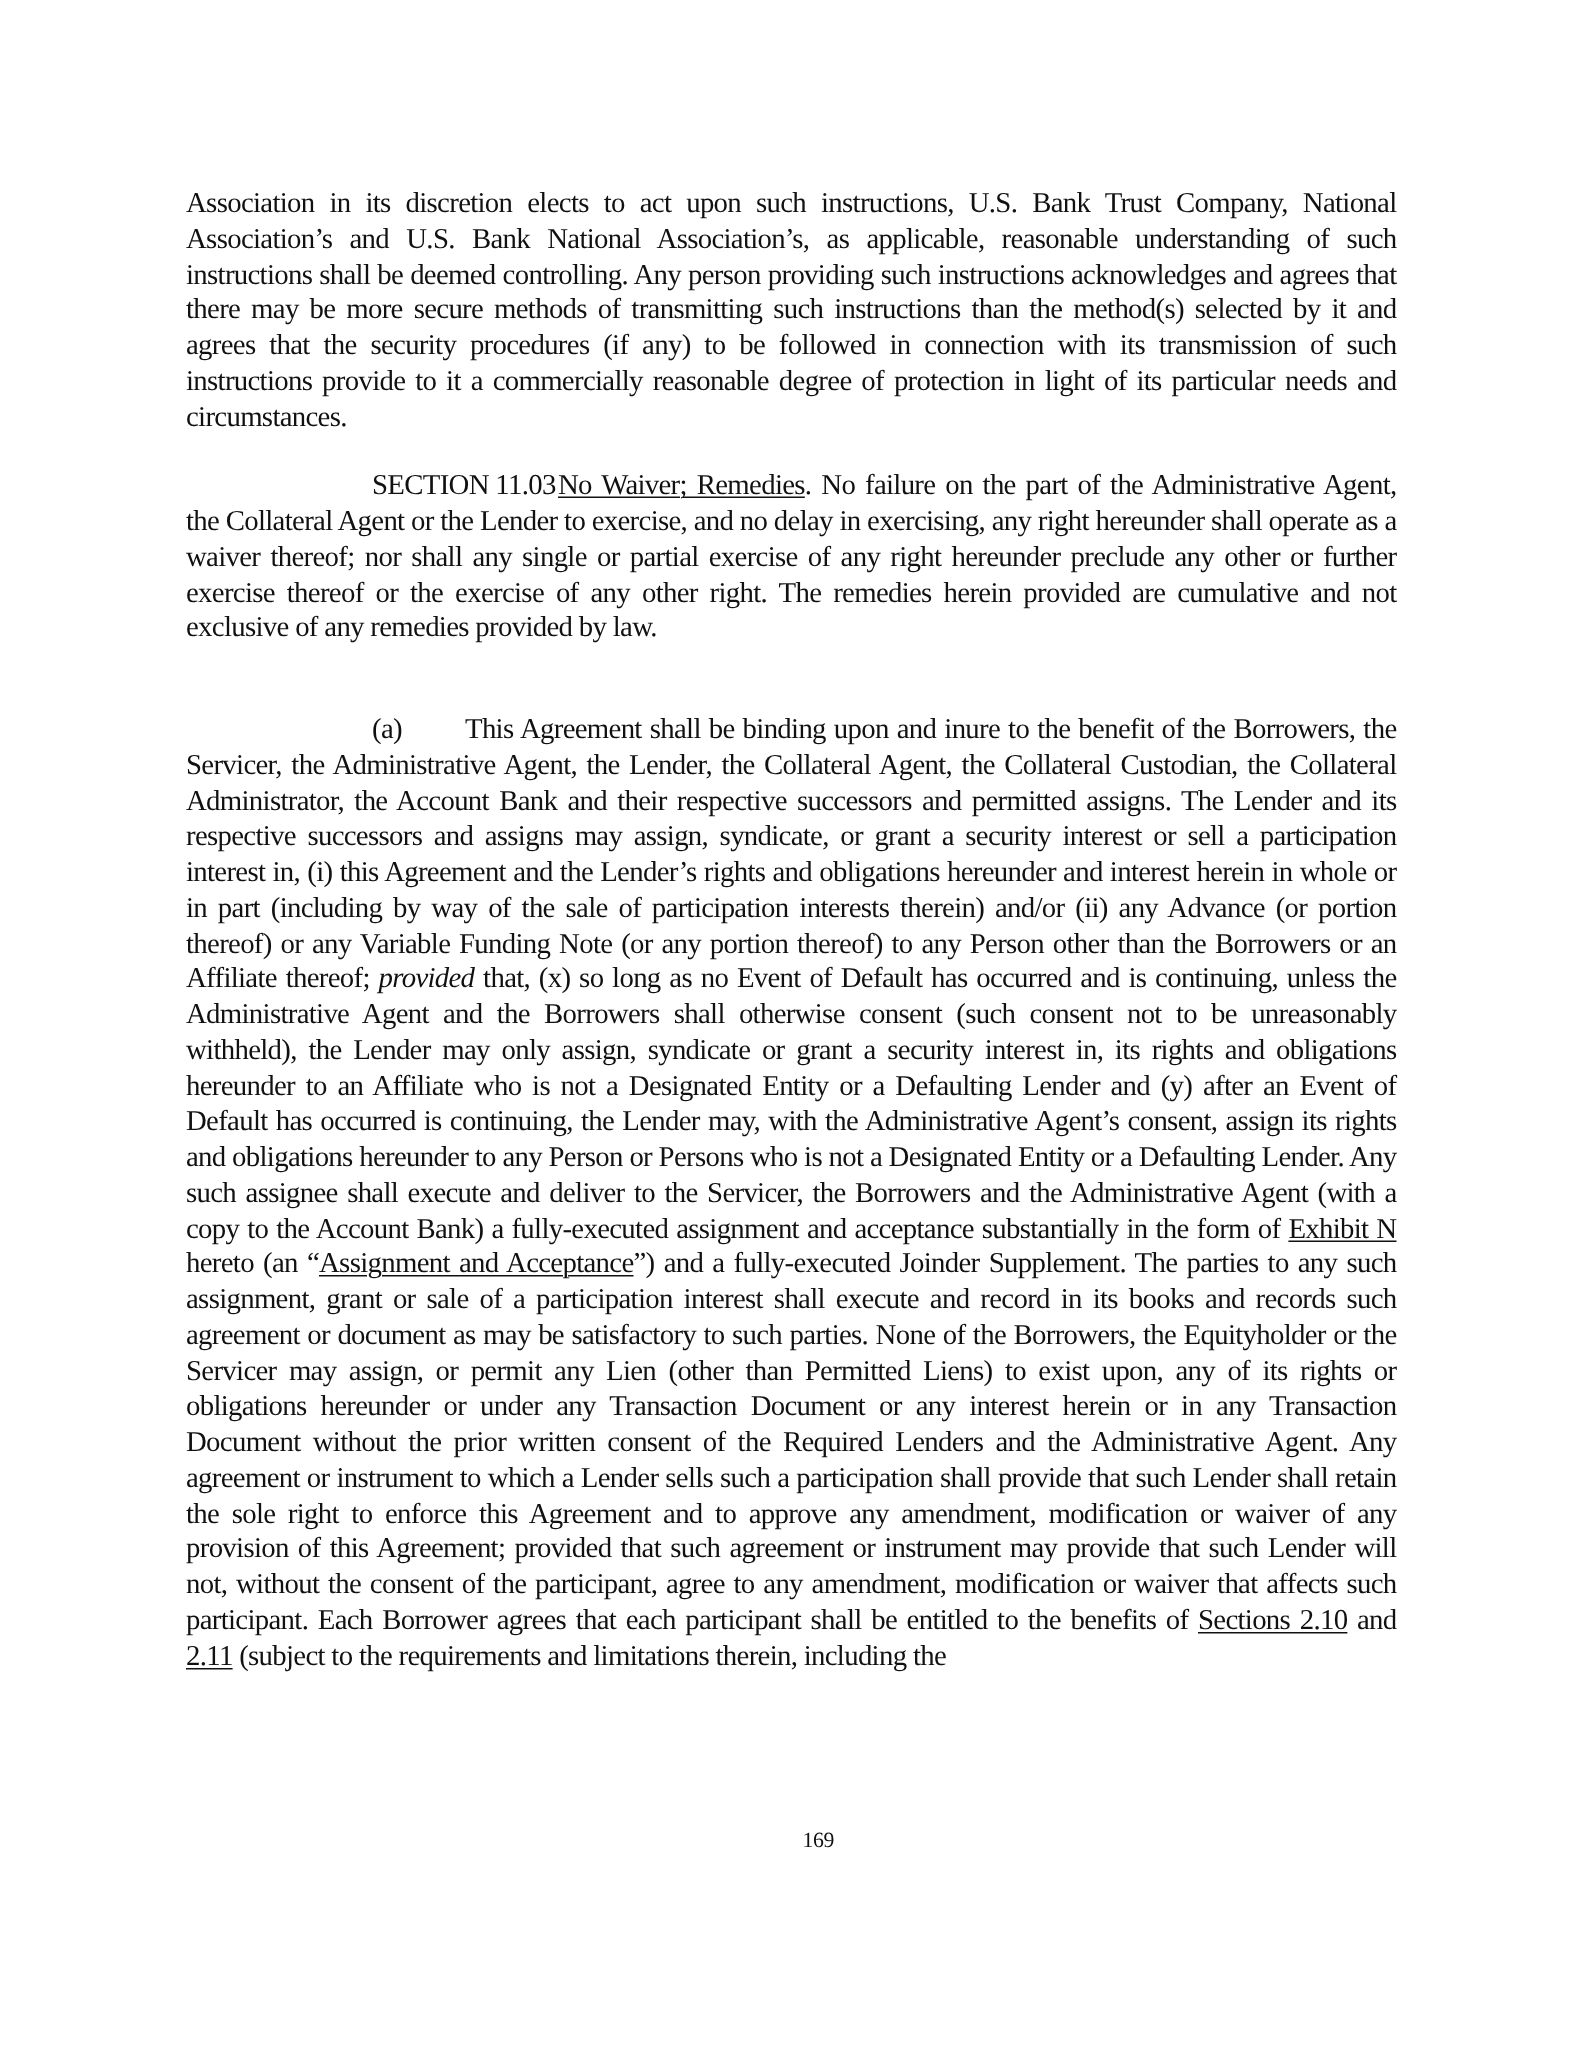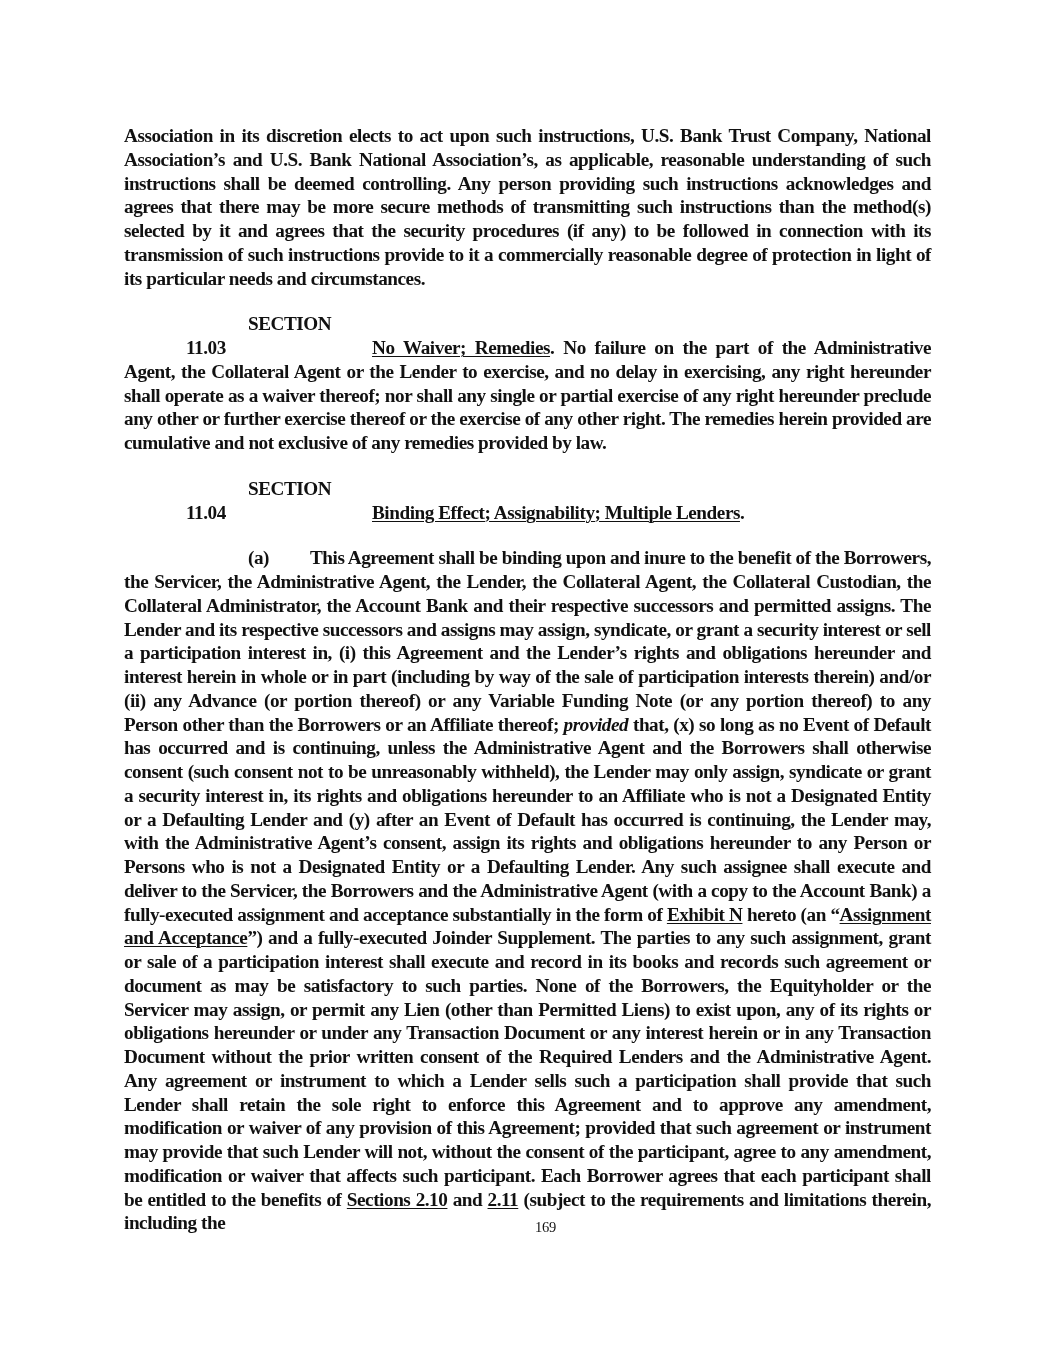--- a/index.html
+++ b/index.html
@@ -22,21 +22,20 @@
       width: 807px;
     }
     .para {
       margin: 0;
       font-size: 19.2px;
       line-height: 23.75px;
       text-align: justify;
       text-align-last: left;
       letter-spacing: -0.45px;
       word-spacing: 0px;
-      font-weight: bold;
     }
     .gap { height: 22px; }
     .section-head {
       text-indent: 62px;
     }
     .sec-num {
       display: inline-block;
       width: 186px;
     }
     .sub-para {
@@ -66,21 +65,20 @@
 <div class="page">
 
   <p class="para"><span>Association in its discretion elects to act upon such instructions, U.S. Bank Trust Company, National Association’s and U.S. Bank National Association’s, as applicable, reasonable understanding of such instructions shall be deemed controlling.  Any person providing such instructions acknowledges and agrees that there may be more secure methods of transmitting such instructions than the method(s) selected by it and agrees that the security procedures (if any) to be followed in connection with its transmission of such instructions provide to it a commercially reasonable degree of protection in light of its particular needs and circumstances.</span></p>
 
   <div class="gap"></div>
 
   <p class="para section-head"><span class="sec-num">SECTION 11.03</span><span class="u">No Waiver; Remedies</span><span>.</span><span>  No failure on the part of the Administrative Agent, the Collateral Agent or the Lender to exercise, and no delay in exercising, any right hereunder shall operate as a waiver thereof; nor shall any single or partial exercise of any right hereunder preclude any other or further exercise thereof or the exercise of any other right.  The remedies herein provided are cumulative and not exclusive of any remedies provided by law.</span></p>
 
   <div class="gap"></div>
 
-  <p class="para section-head"><span class="sec-num">SECTION 11.04</span><span class="u">Binding Effect; Assignability; Multiple Lenders</span><span>.</span></p>
 
   <div class="gap"></div>
 
   <p class="para sub-para"><span class="sub-label">(a)</span><span>This Agreement shall be binding upon and inure to the benefit of the Borrowers, the Servicer, the Administrative Agent, the Lender, the Collateral Agent, the Collateral Custodian, the Collateral Administrator, the Account Bank and their respective successors and permitted assigns.  The Lender and its respective successors and assigns may assign, syndicate, or grant a security interest or sell a participation interest in, (i) this Agreement and the Lender’s rights and obligations hereunder and interest herein in whole or in part (including by way of the sale of participation interests therein) and/or (ii) any Advance (or portion thereof) or any Variable Funding Note (or any portion thereof) to any Person other than the Borrowers or an Affiliate thereof; </span><span class="i">provided</span><span> that, (x) so long as no Event of Default has occurred and is continuing, unless the Administrative Agent and the Borrowers shall otherwise consent (such consent not to be unreasonably withheld), the Lender may only assign, syndicate or grant a security interest in, its rights and obligations hereunder to an Affiliate who is not a Designated Entity or a Defaulting Lender and (y) after an Event of Default has occurred is continuing, the Lender may, with the Administrative Agent’s consent, assign its rights and obligations hereunder to any Person or Persons who is not a Designated Entity or a Defaulting Lender.  Any such assignee shall execute and deliver to the Servicer, the Borrowers and the Administrative Agent (with a copy to the Account Bank) a fully-executed assignment and acceptance substantially in the form of </span><span class="u">Exhibit N</span><span> hereto (an “</span><span class="u">Assignment and Acceptance</span><span>”) and a fully-executed Joinder Supplement.  The parties to any such assignment, grant or sale of a participation interest shall execute and record in its books and records such agreement or document as may be satisfactory to such parties.  None of the Borrowers, the Equityholder or the Servicer may assign, or permit any Lien (other than Permitted Liens) to exist upon, any of its rights or obligations hereunder or under any Transaction Document or any interest herein or in any Transaction Document without the prior written consent of the Required Lenders and the Administrative Agent.  Any agreement or instrument to which a Lender sells such a participation shall provide that such Lender shall retain the sole right to enforce this Agreement and to approve any amendment, modification or waiver of any provision of this Agreement; provided that such agreement or instrument may provide that such Lender will not, without the consent of the participant, agree to any amendment, modification or waiver that affects such participant.  Each Borrower agrees that each participant shall be entitled to the benefits of </span><span class="u">Sections 2.10</span><span> and </span><span class="u">2.11</span><span> (subject to the requirements and limitations therein, including the</span></p>
 
 </div>
 
 <div class="page-number">169</div>
 
 </body></html>

